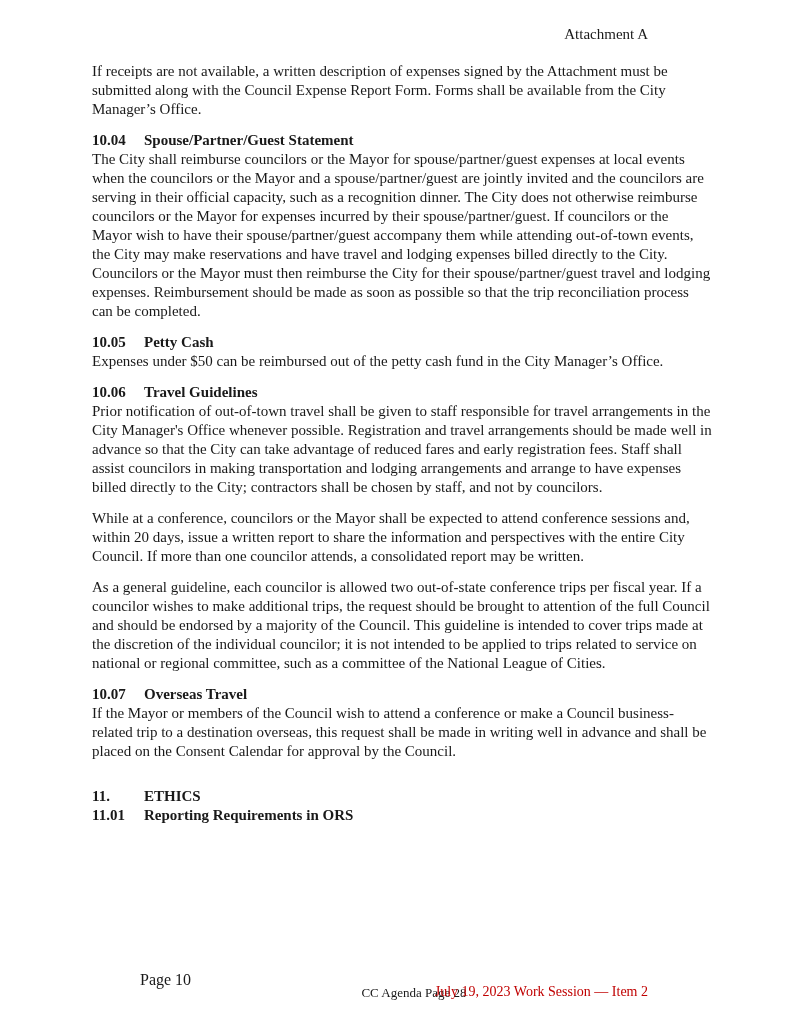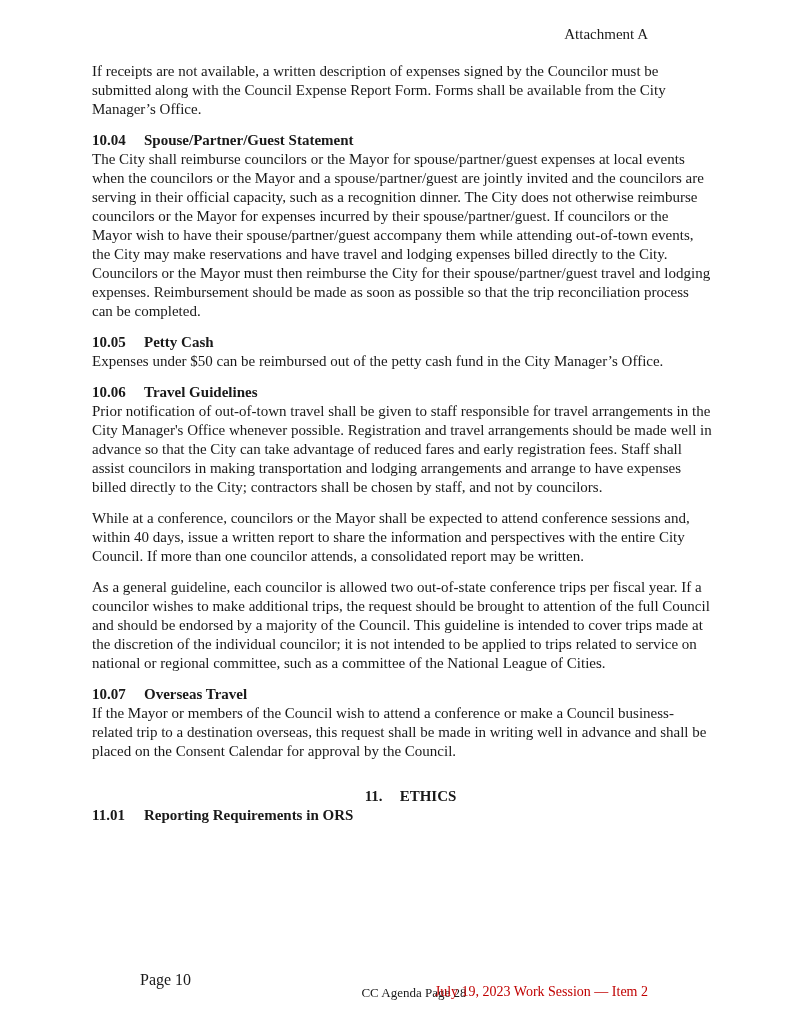--- a/index.html
+++ b/index.html
@@ -40,21 +40,20 @@
     font-size: 15px;
     line-height: 19px;
     font-weight: bold;
   }
   .heading .num {
     display: inline-block;
     min-width: 52px;
   }
   .extra-top {
     margin-top: 26px;
-    text-align: center;
   }
   .footer-page-number {
     position: absolute;
     left: 92px;
     top: 971px;
     font-size: 16px;
     margin-left: 48px;
   }
   .footer-agenda {
     position: absolute;
@@ -74,31 +73,31 @@
 </style>
 </head>
 <body>
 
 <div class="page">
 
   <div class="attachment-label">Attachment A</div>
 
   <div class="body-content">
 
-    <p class="para">If receipts are not available, a written description of expenses signed by the Councilor must be submitted along with the Council Expense Report Form. Forms shall be available from the City Manager’s Office.</p>
+    <p class="para">If receipts are not available, a written description of expenses signed by the Attachment must be submitted along with the Council Expense Report Form. Forms shall be available from the City Manager’s Office.</p>
 
     <h3 class="heading"><span class="num">10.04</span><span>Spouse/Partner/Guest Statement</span></h3>
     <p class="para">The City shall reimburse councilors or the Mayor for spouse/partner/guest expenses at local events when the councilors or the Mayor and a spouse/partner/guest are jointly invited and the councilors are serving in their official capacity, such as a recognition dinner. The City does not otherwise reimburse councilors or the Mayor for expenses incurred by their spouse/partner/guest. If councilors or the Mayor wish to have their spouse/partner/guest accompany them while attending out-of-town events, the City may make reservations and have travel and lodging expenses billed directly to the City. Councilors or the Mayor must then reimburse the City for their spouse/partner/guest travel and lodging expenses. Reimbursement should be made as soon as possible so that the trip reconciliation process can be completed.</p>
 
     <h3 class="heading"><span class="num">10.05</span><span>Petty Cash</span></h3>
     <p class="para">Expenses under $50 can be reimbursed out of the petty cash fund in the City Manager’s Office.</p>
 
     <h3 class="heading"><span class="num">10.06</span><span>Travel Guidelines</span></h3>
     <p class="para">Prior notification of out-of-town travel shall be given to staff responsible for travel arrangements in the City Manager's Office whenever possible. Registration and travel arrangements should be made well in advance so that the City can take advantage of reduced fares and early registration fees.  Staff shall assist councilors in making transportation and lodging arrangements and arrange to have expenses billed directly to the City; contractors shall be chosen by staff, and not by councilors.</p>
-    <p class="para">While at a conference, councilors or the Mayor shall be expected to attend conference sessions and, within 40 days, issue a written report to share the information and perspectives with the entire City Council. If more than one councilor attends, a consolidated report may be written.</p>
+    <p class="para">While at a conference, councilors or the Mayor shall be expected to attend conference sessions and, within 20 days, issue a written report to share the information and perspectives with the entire City Council. If more than one councilor attends, a consolidated report may be written.</p>
     <p class="para">As a general guideline, each councilor is allowed two out-of-state conference trips per fiscal year. If a councilor wishes to make additional trips, the request should be brought to attention of the full Council and should be endorsed by a majority of the Council. This guideline is intended to cover trips made at the discretion of the individual councilor; it is not intended to be applied to trips related to service on national or regional committee, such as a committee of the National League of Cities.</p>
 
     <h3 class="heading"><span class="num">10.07</span><span>Overseas Travel</span></h3>
     <p class="para">If the Mayor or members of the Council wish to attend a conference or make a Council business-related trip to a destination overseas, this request shall be made in writing well in advance and shall be placed on the Consent Calendar for approval by the Council.</p>
 
     <h3 class="heading extra-top"><span class="num">11.</span><span>ETHICS</span></h3>
     <h3 class="heading"><span class="num">11.01</span><span>Reporting Requirements in ORS</span></h3>
 
   </div>
 

